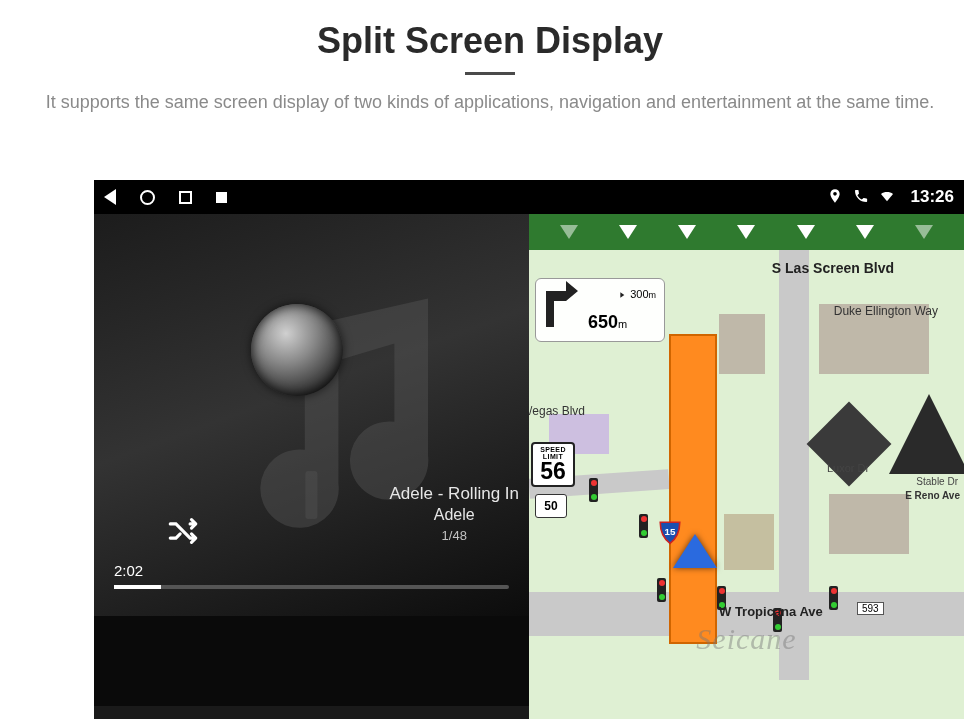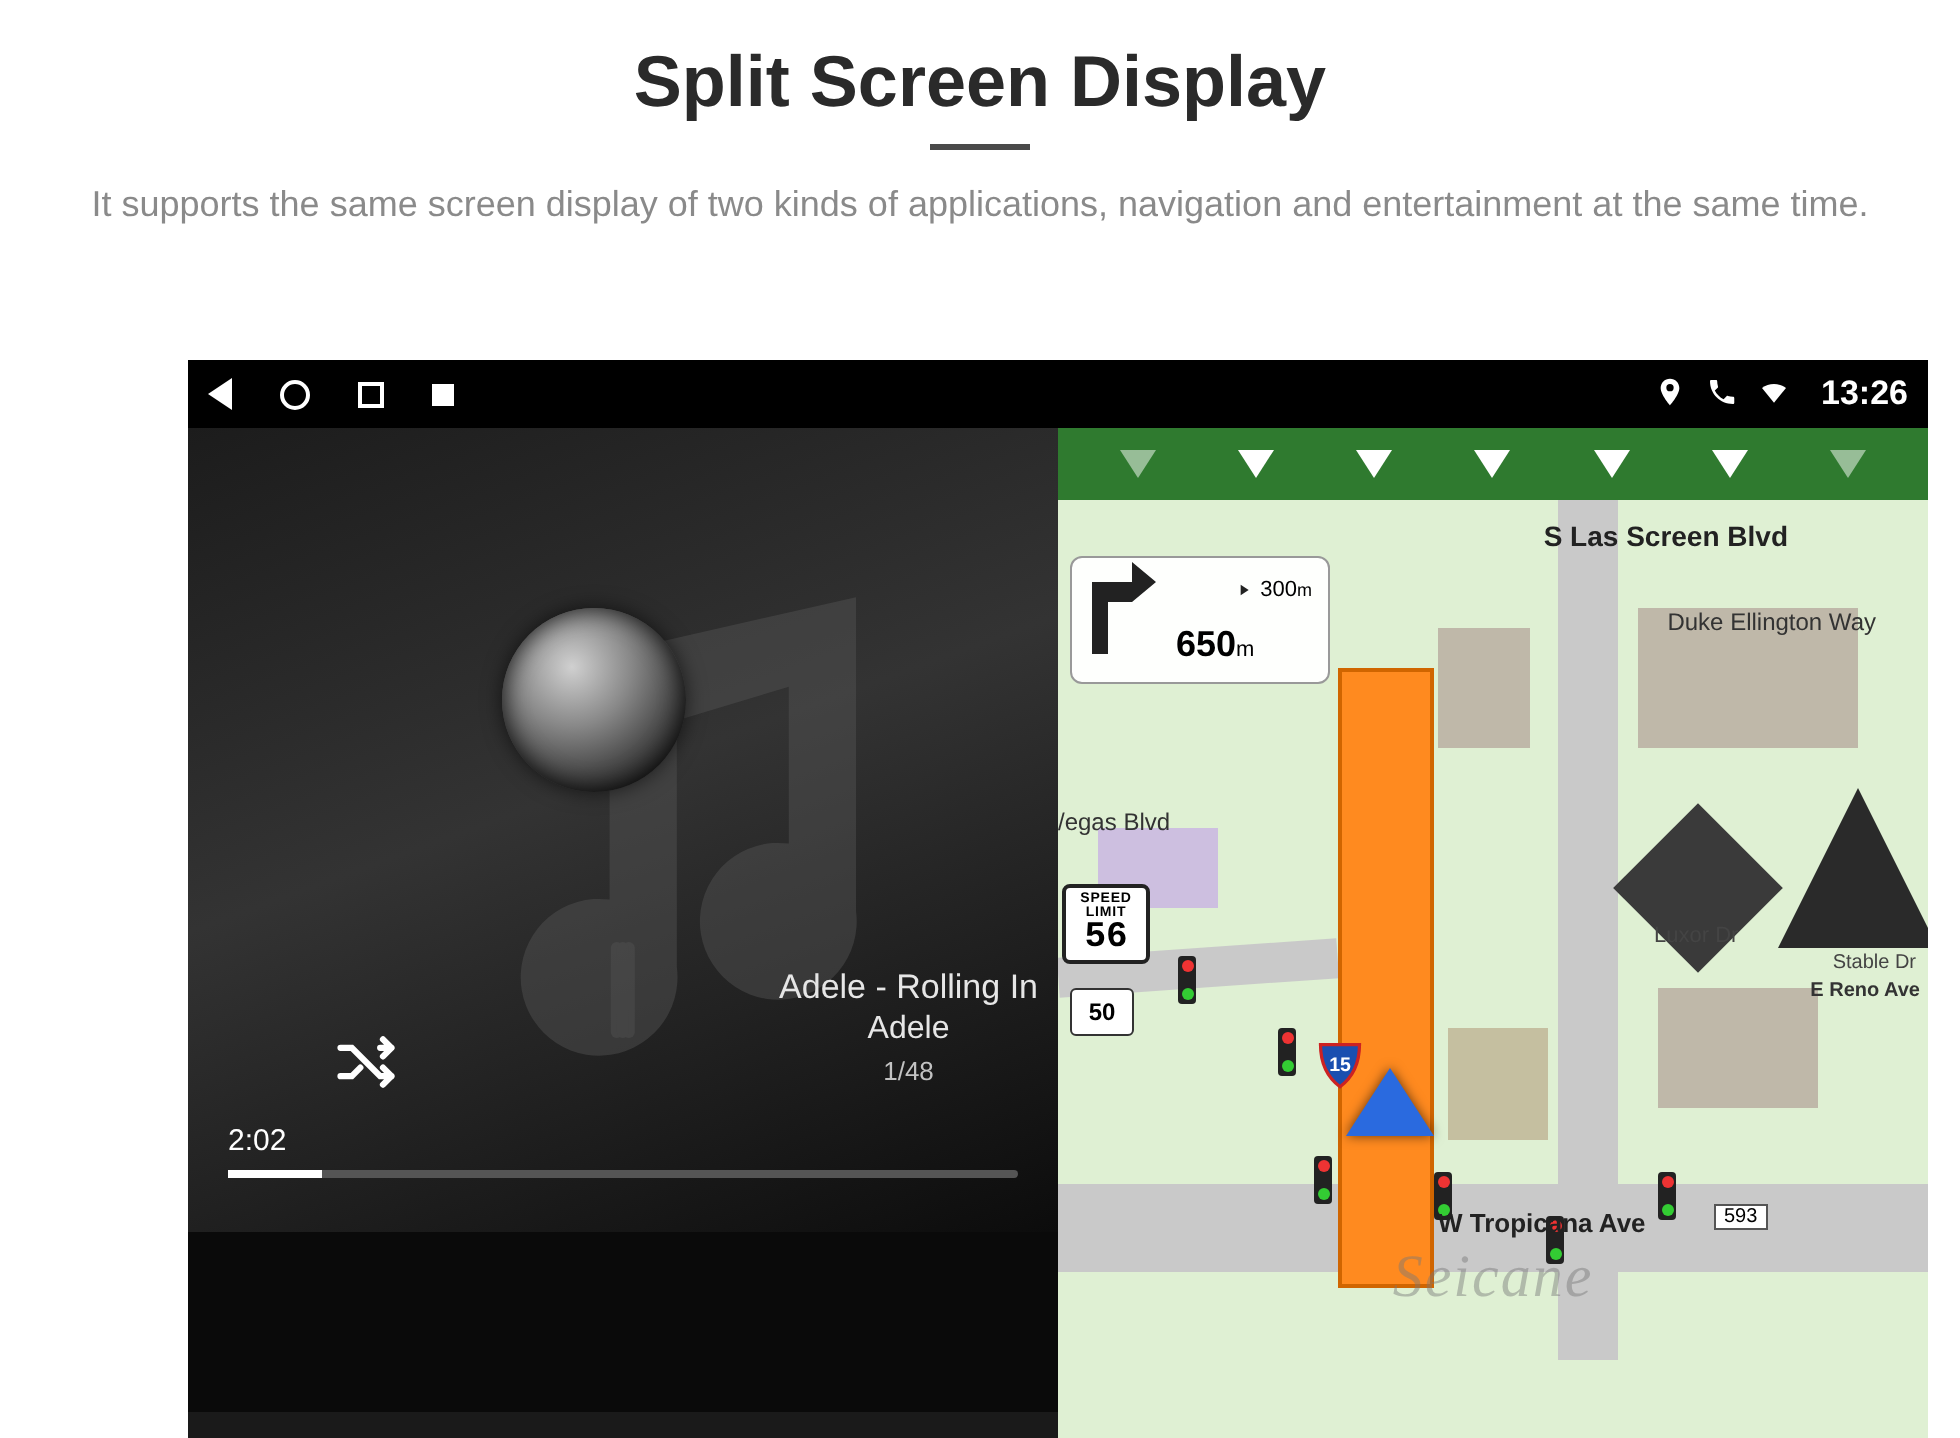--- a/index.html
+++ b/index.html
@@ -169,21 +169,21 @@
   position: absolute; top: 190px; left: 0px;
   font-size: 12px; color: #333;
 }
 .speed-box {
   position: absolute; top: 228px; left: 2px;
   width: 44px;
   background: #fff; border: 2px solid #222; border-radius: 4px;
   text-align: center; padding: 2px 0;
 }
 .speed-label { font-size: 7px; font-weight: 700; letter-spacing: .4px; }
-.speed-val { font-size: 18px; font-weight: 800; line-height: 1; font-family: Liberation Mono, monospace; }
+.speed-val { font-size: 23px; font-weight: 800; line-height: 1; }
 .hwy-badge {
   position: absolute; top: 280px; left: 6px;
   width: 32px; height: 24px;
   background: #fff; border: 1.5px solid #333; border-radius: 3px;
   display: flex; align-items: center; justify-content: center;
   font-size: 12px; font-weight: 700;
 }
 .interstate {
   position: absolute; top: 305px; left: 128px;
   width: 26px; height: 26px;

